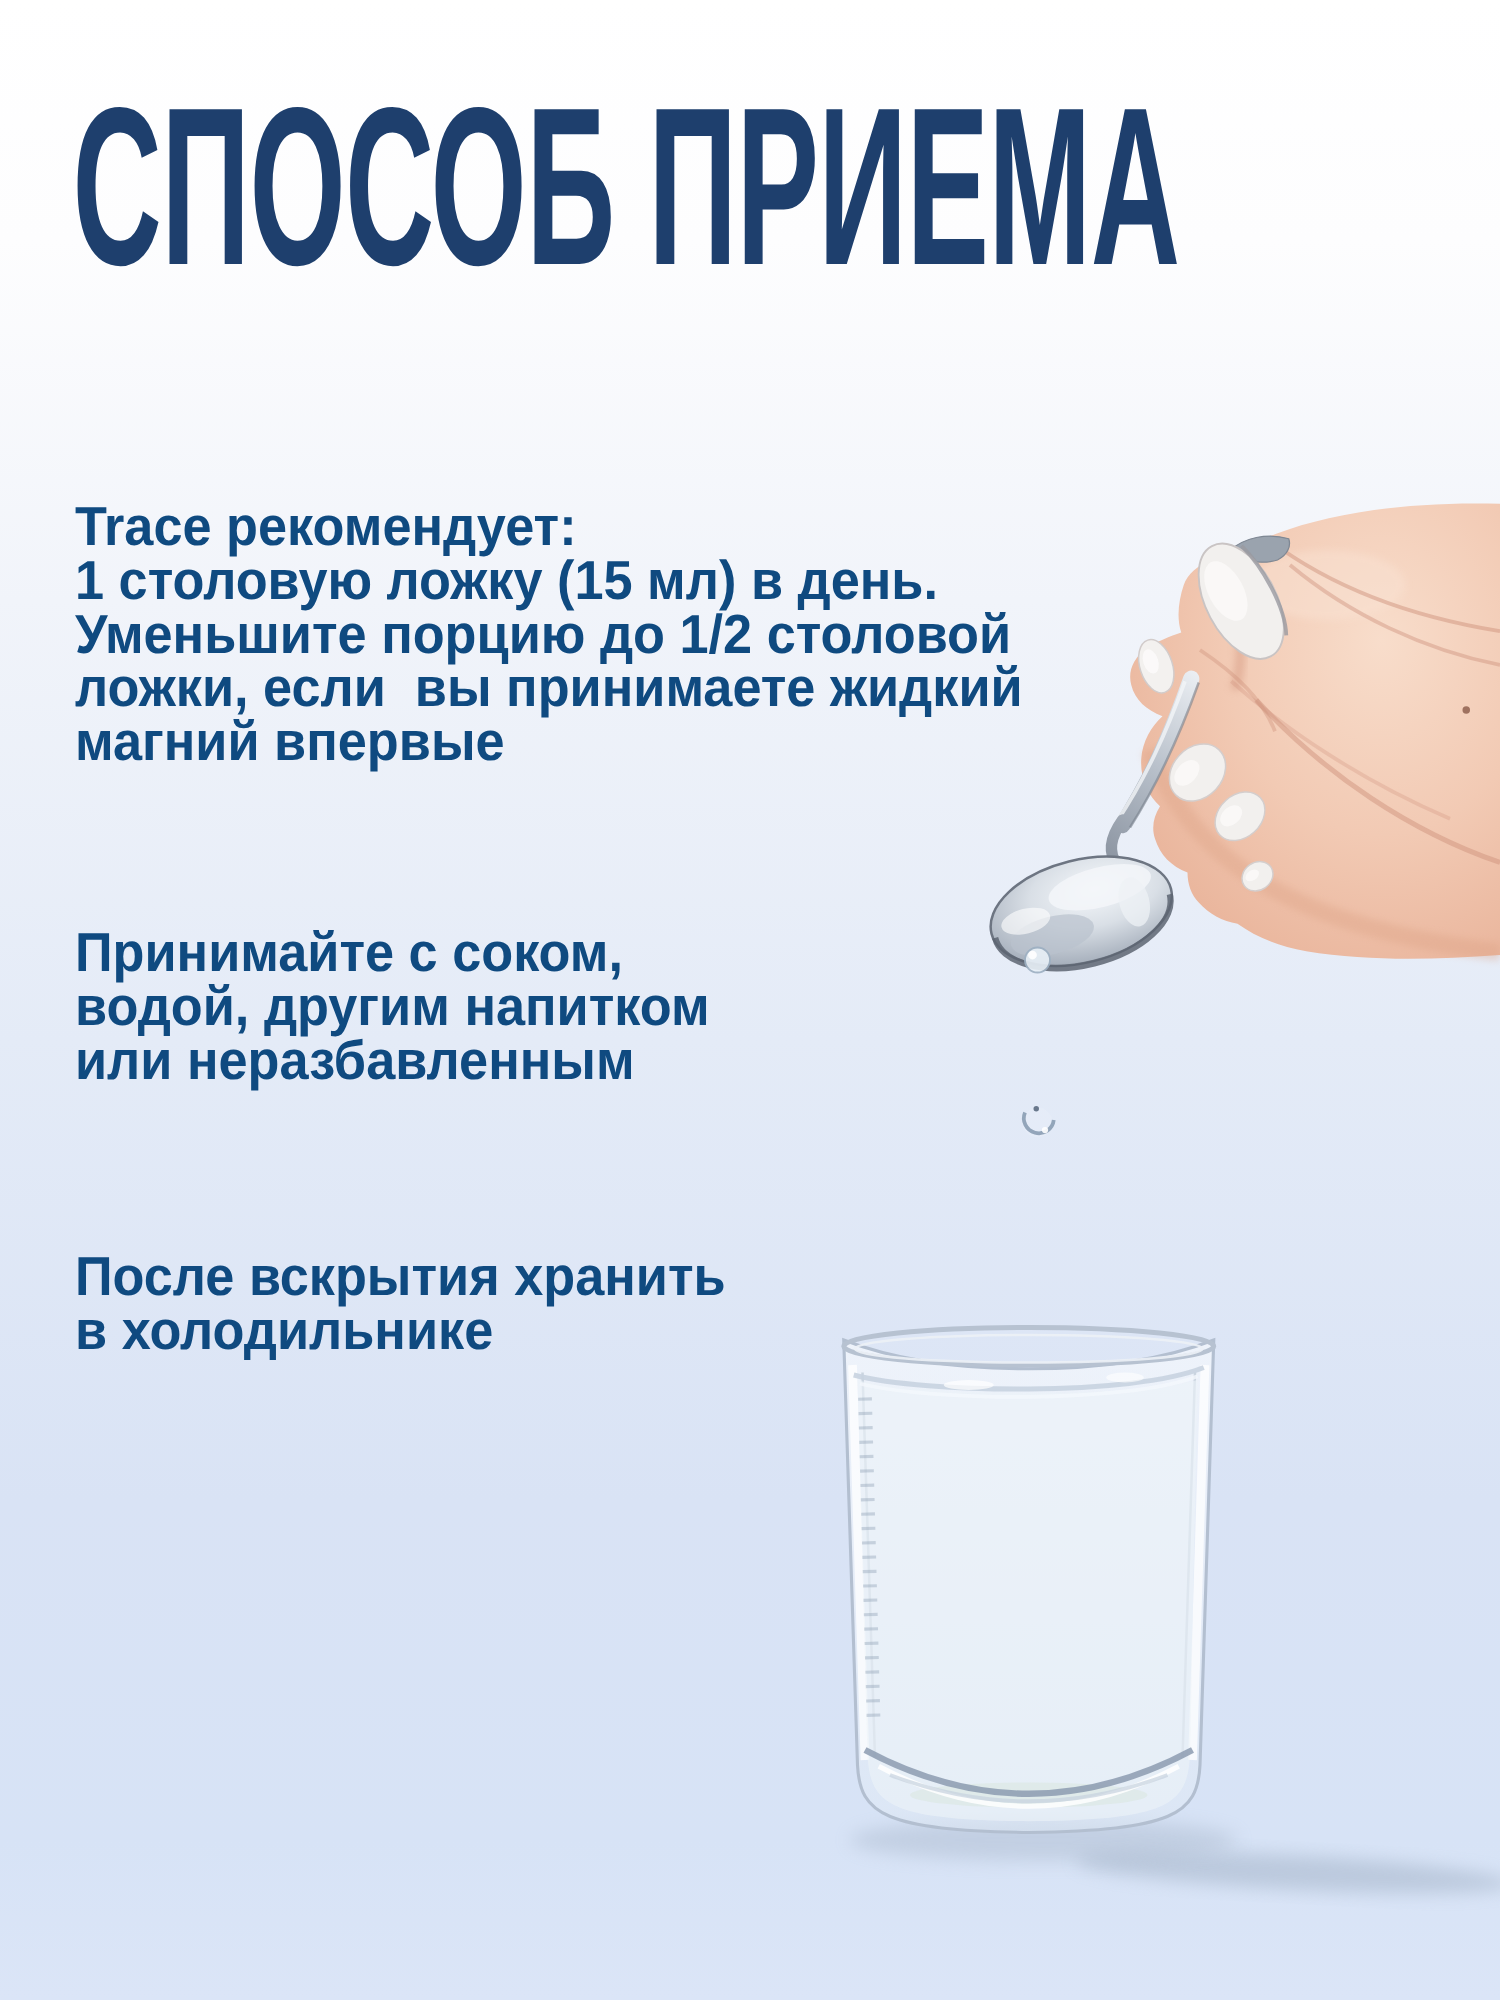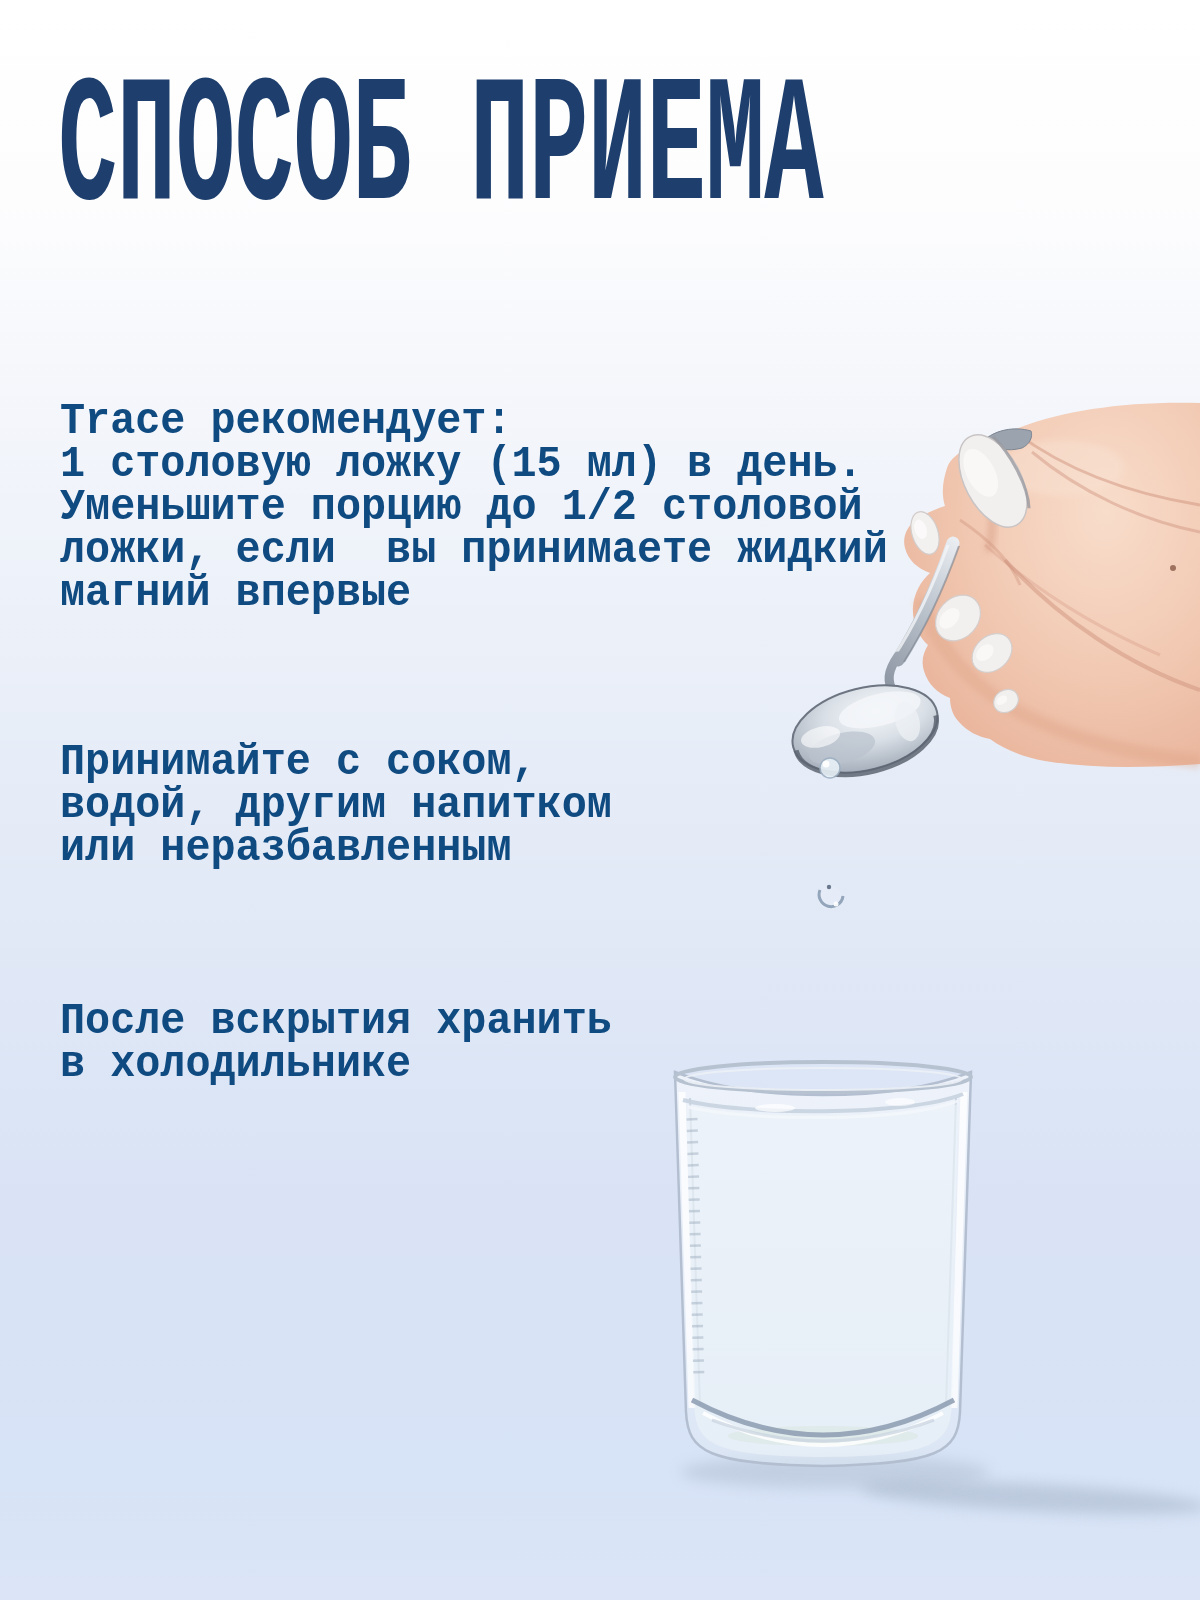--- a/index.html
+++ b/index.html
@@ -2,21 +2,21 @@
 <html style="--title-color: #1e3f6d; --text-color: #0f4a80; --bg-top: #ffffff; --bg-bottom: #d7e3f6;"><head>
 <meta charset="utf-8">
 <style>
   html,body{margin:0;padding:0;}
   body{width:1200px;height:1600px;overflow:hidden;}
   #canvas{
     position:relative;width:1200px;height:1600px;overflow:hidden;
     background:linear-gradient(180deg,
       var(--bg-top,#ffffff) 0%, #fdfdfe 12%, #f1f4fa 30%,
       #e4ebf7 52%, #d9e3f5 75%, var(--bg-bottom,#d7e3f6) 92%, #dbe5f7 100%);
-    font-family:Liberation Mono, monospace;
+    font-family:Liberation Sans, sans-serif;
   }
   svg.scene{position:absolute;left:0;top:0;width:1200px;height:1600px;z-index:1;}
   .title{
     position:absolute;left:58px;top:60px;margin:0;z-index:2;
     font-weight:700;font-size:180px;line-height:1;
     color:var(--title-color,#1e3f6d);
     transform:scaleX(0.55);transform-origin:left top;
     white-space:nowrap;letter-spacing:-1px;
   }
   .block{

